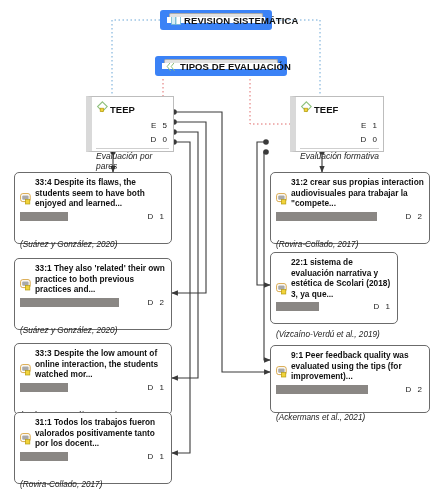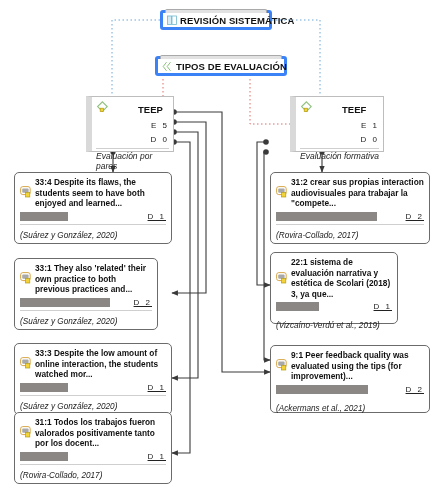--- a/index.html
+++ b/index.html
@@ -7,21 +7,21 @@
     width:444px;height:504px;background:#ffffff;
     font-family:"Liberation Sans", sans-serif;
     overflow:hidden;position:relative;
   }
   #stage{position:absolute;inset:0;}
   svg.wires{position:absolute;left:0;top:0;width:444px;height:504px;overflow:visible;}
 
   
   .doc-node{
     position:absolute;background:#ffffff;
-    border:3px solid #3b82f6;border-radius:3px;
+    border:7px solid #3b82f6;border-radius:3px;
     box-sizing:border-box;
     display:flex;align-items:center;
     padding:0 5px 0 4px;
     font-size:9.5px;font-weight:bold;color:#111;
     letter-spacing:.1px;white-space:nowrap;
     z-index:5;
   }
   .doc-node .cap{
     position:absolute;left:2px;right:2px;top:-4px;height:4px;
     background:#e2e2e2;border:1px solid #a9a9a9;border-bottom:none;
@@ -29,49 +29,49 @@
   }
   .doc-ico{flex:0 0 auto;margin-right:2px;display:inline-flex;align-items:center;}
 
   
   .code-node{
     position:absolute;background:#ffffff;
     border:1px solid #bdbdbd;box-sizing:border-box;
     border-left:6px solid #d9d9d9;
     z-index:5;
   }
-  .code-head{display:flex;align-items:center;padding:3px 4px 1px 4px;gap:28px;}
+  .code-head{display:flex;align-items:center;padding:3px 4px 1px 4px;}
   .code-head .lbl{font-size:9.5px;font-weight:bold;color:#111;margin-left:1px;}
   .bar-row{display:flex;align-items:center;padding:0 4px 0 4px;height:12px;}
   .bar-track{flex:1 1 auto;height:9px;position:relative;}
   .bar-fill{height:9px;background:#8a8784;}
   .bar-val{flex:0 0 auto;font-size:8px;color:#222;width:26px;text-align:right;
            letter-spacing:2px;}
   .code-rule{height:1px;background:#cfcfcf;margin:3px 4px 0 4px;}
   .code-sub{font-size:8.5px;font-style:italic;color:#222;padding:2px 4px 4px 4px;}
 
   
   .quote-box{
     position:absolute;background:#ffffff;
     border:1px solid #6b6b6b;border-radius:5px;
     box-sizing:border-box;z-index:5;
     padding:4px 5px 3px 5px;
     display:flex;flex-direction:column;
   }
-  .q-top{display:flex;align-items:center;}
+  .q-top{display:flex;align-items:flex-end;}
   .q-ico{flex:0 0 auto;margin:1px 3px 0 0;}
   .q-text{
     font-size:8.3px;font-weight:bold;color:#111;line-height:10.5px;
     flex:1 1 auto;
   }
   .q-bar{display:flex;align-items:center;margin-top:3px;}
   .q-bar .bar-fill{height:9px;background:#8a8784;}
-  .q-bar .q-val{margin-left:auto;font-size:8px;color:#222;letter-spacing:2px;text-decoration:underline;}
+  .q-bar .q-val{margin-left:auto;font-size:8px;color:#222;letter-spacing:2px;}
   .q-rule{height:1px;background:#cfcfcf;margin:3px 0 0 0;}
-  .q-cite{font-size:8.2px;font-style:italic;color:#222;margin-top:7px;}
+  .q-cite{font-size:8.2px;font-style:italic;color:#222;margin-top:16px;}
 </style>
 </head>
 <body>
 
 <div id="stage">
 
   <svg class="wires" viewBox="0 0 444 504">
     <defs>
       <marker id="arw" viewBox="0 0 10 10" refX="9" refY="5" markerWidth="6" markerHeight="6" orient="auto-start-reverse">
         <path d="M0,1 L10,5 L0,9 z" fill="#3a3a3a"></path>
@@ -209,21 +209,21 @@
       <span class="q-text">33:4 Despite its flaws, the students seem to have both enjoyed and learned...</span>
     </div>
     <div class="q-bar">
       <span class="bar-fill" style="width:33%"></span>
       <span class="q-val">D 1</span>
     </div>
     <div class="q-rule"></div>
     <div class="q-cite">(Suárez y González, 2020)</div>
   </div>
 
-  <div class="quote-box" style="left:14px;top:258px;width:144px;height:72px;">
+  <div class="quote-box" style="left:14px;top:258px;width:158px;height:72px;">
     <div class="q-top">
       <span class="q-ico">
         <svg width="12" height="12" viewBox="0 0 12 12">
           <rect x="0.6" y="0.6" width="9.6" height="8" rx="2.2" fill="#ffffff" stroke="#d9a84a" stroke-width="1"></rect>
           <rect x="2.2" y="2.4" width="6.4" height="4.4" rx="1" fill="#a9a9a9"></rect>
           <rect x="5.4" y="6.6" width="4.4" height="4.4" fill="#f2d33a" stroke="#b59c10" stroke-width="0.7"></rect>
         </svg>
       </span>
       <span class="q-text">33:1 They  also 'related' their own practice to both previous practices and...</span>
     </div>

